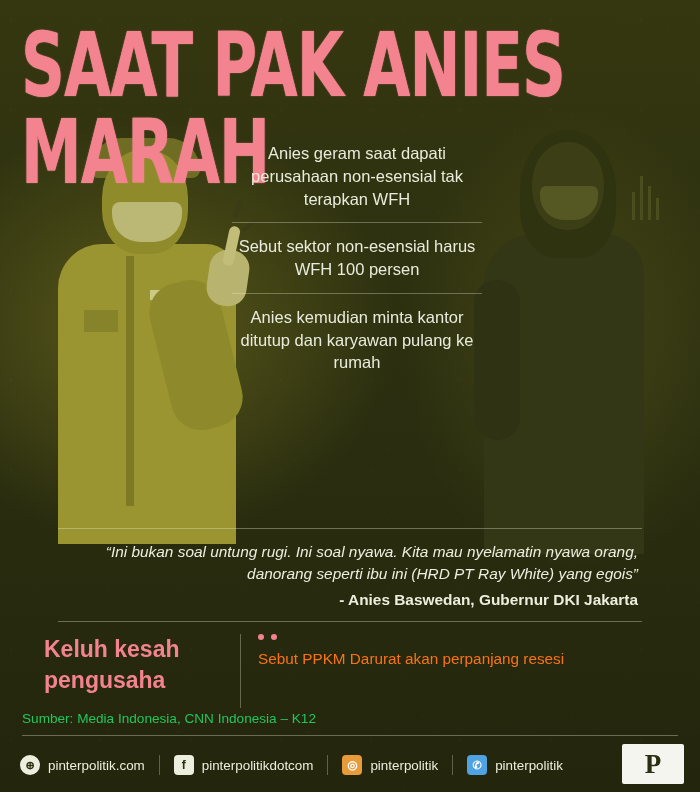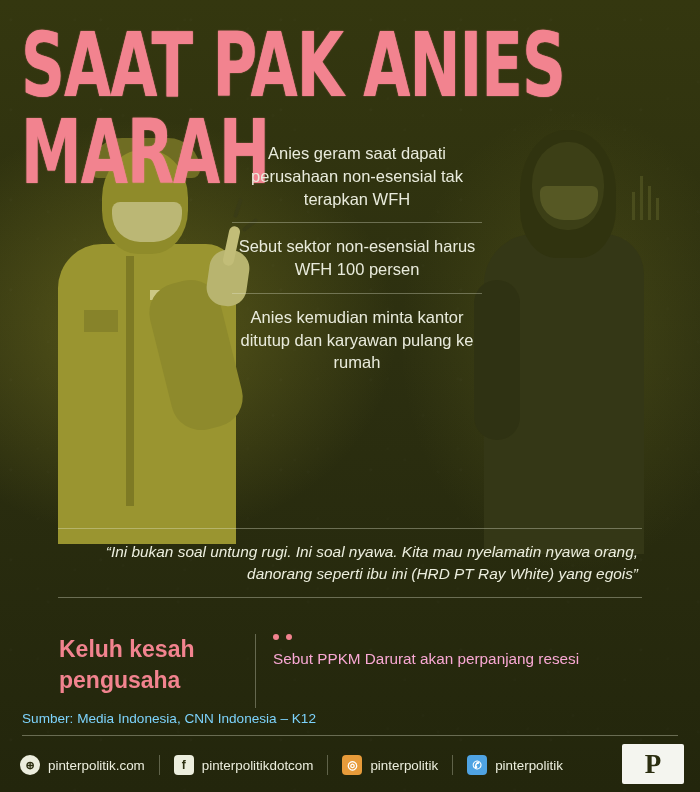--- a/index.html
+++ b/index.html
@@ -101,39 +101,39 @@
     font-size: 15.4px;
     line-height: 1.42;
   }
   .quote-author {
     margin-top: 6px;
     font-weight: 700;
     color: #eceede;
     font-size: 15.4px;
   }
   
-  .bottom { position:absolute; left:59px; right:42px; top:634px; height:78px; display:flex; gap:0; }
+  .bottom { position:absolute; left:44px; right:42px; top:634px; height:78px; display:flex; gap:0; }
   .b-title {
     width: 196px;
     color: #f2838f;
     font-weight: 800;
     font-size: 23px;
     line-height: 1.35;
     padding-right: 12px;
   }
   .b-col { flex: 1; padding-left: 18px; position: relative; }
   .b-col .dots { display:flex; gap:7px; margin-bottom: 8px; }
   .b-col .dots i { width:6px; height:6px; border-radius:50%; background:#f2838f; display:block; }
-  .b-col p { color:#f9a8d4; font-size:15.3px; line-height:1.4; }
+  .b-col p { color:#f97316; font-size:15.3px; line-height:1.4; }
   .b-sep { position:absolute; left:0; top:0; bottom:4px; width:1px; background:rgba(235,238,215,0.33); }
   
   .source {
     position:absolute; left:0; right:0; bottom:60px;
     padding: 0 22px 6px;
-    color:#7dd3fc;
+    color:#22c55e;
     font-size: 13.6px;
     margin-top: 26px;
   }
   .source-rule { position:absolute; left:22px; right:22px; bottom:56px; height:1px; background:rgba(235,238,215,0.35); }
   
   .footer {
     position:absolute; left:0; right:0; bottom:0; height:54px;
     display:flex; align-items:center; gap:0;
     padding: 0 20px;
     color:#eceede;
@@ -202,20 +202,21 @@
   </div>
 
   <div class="points">
     <div class="point lead">Anies geram saat dapati perusahaan non-esensial tak terapkan WFH</div>
     <div class="point normal">Sebut sektor non-esensial harus WFH 100 persen</div>
     <div class="point normal">Anies kemudian minta kantor ditutup dan karyawan pulang ke rumah</div>
   </div>
 
   <div class="quote-box">
     <div class="quote-text">“Ini bukan soal untung rugi. Ini soal nyawa. Kita mau nyelamatin nyawa orang, danorang seperti ibu ini (HRD PT Ray White) yang egois”</div>
+    <div class="quote-author">- Anies Baswedan, Gubernur DKI Jakarta</div>
   </div>
 
   <div class="bottom">
     <div class="b-title">Keluh kesah pengusaha</div>
     <div class="b-col">
       <div class="b-sep"></div>
       <div class="dots">
           <i></i>
           <i></i>
         </div>

